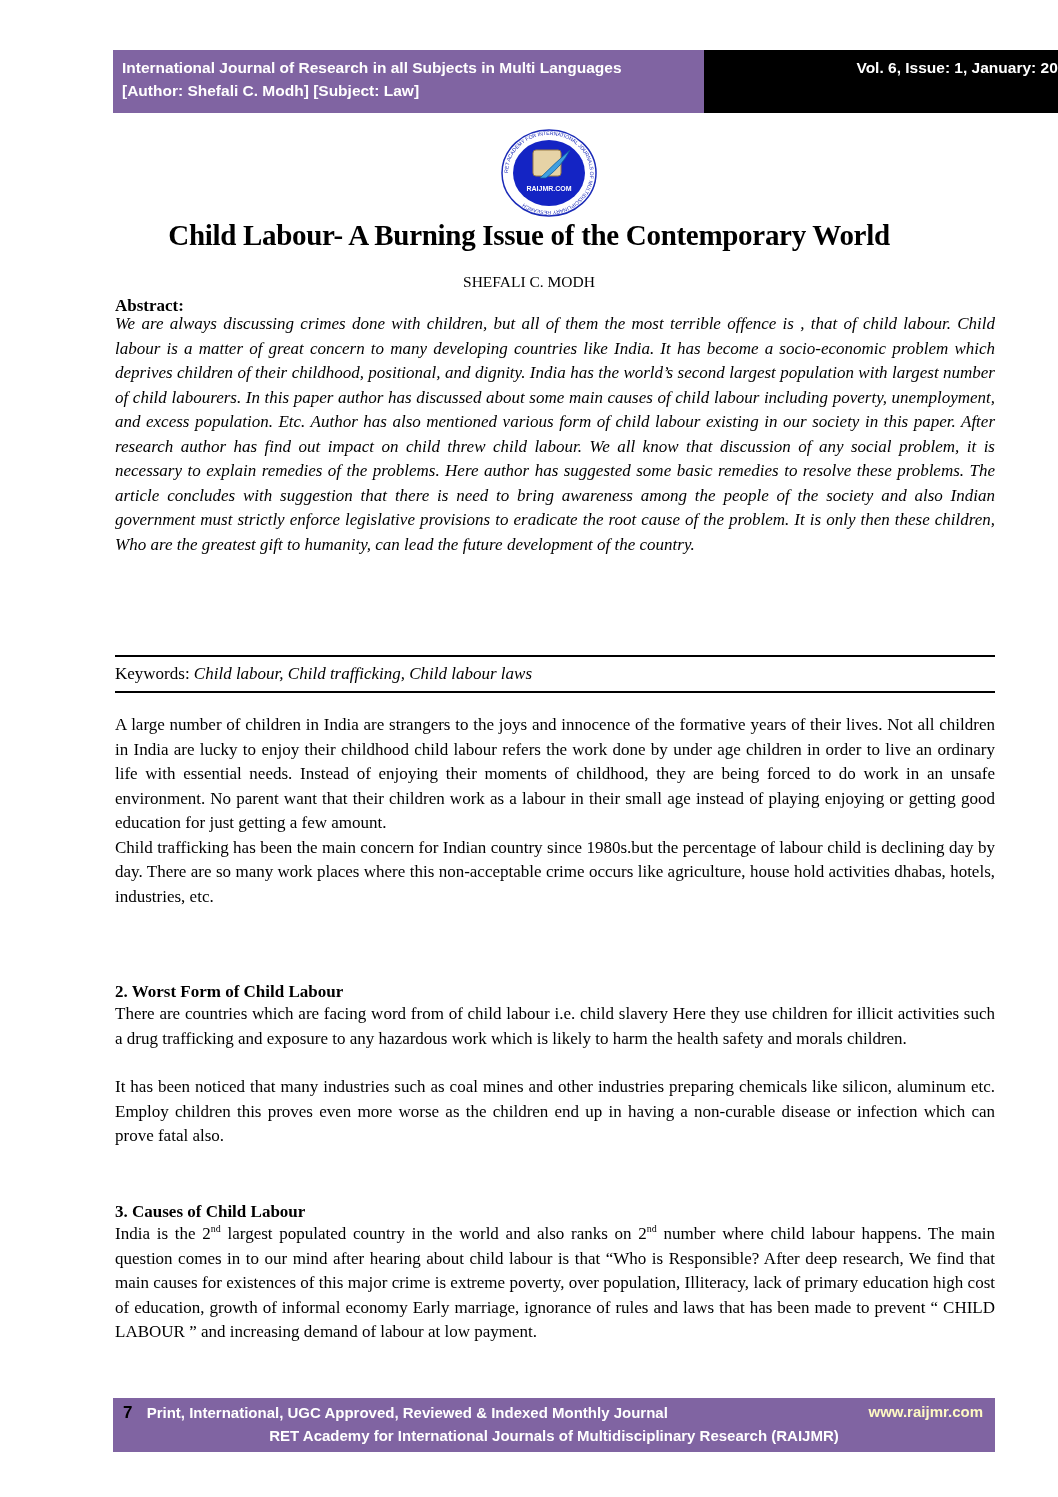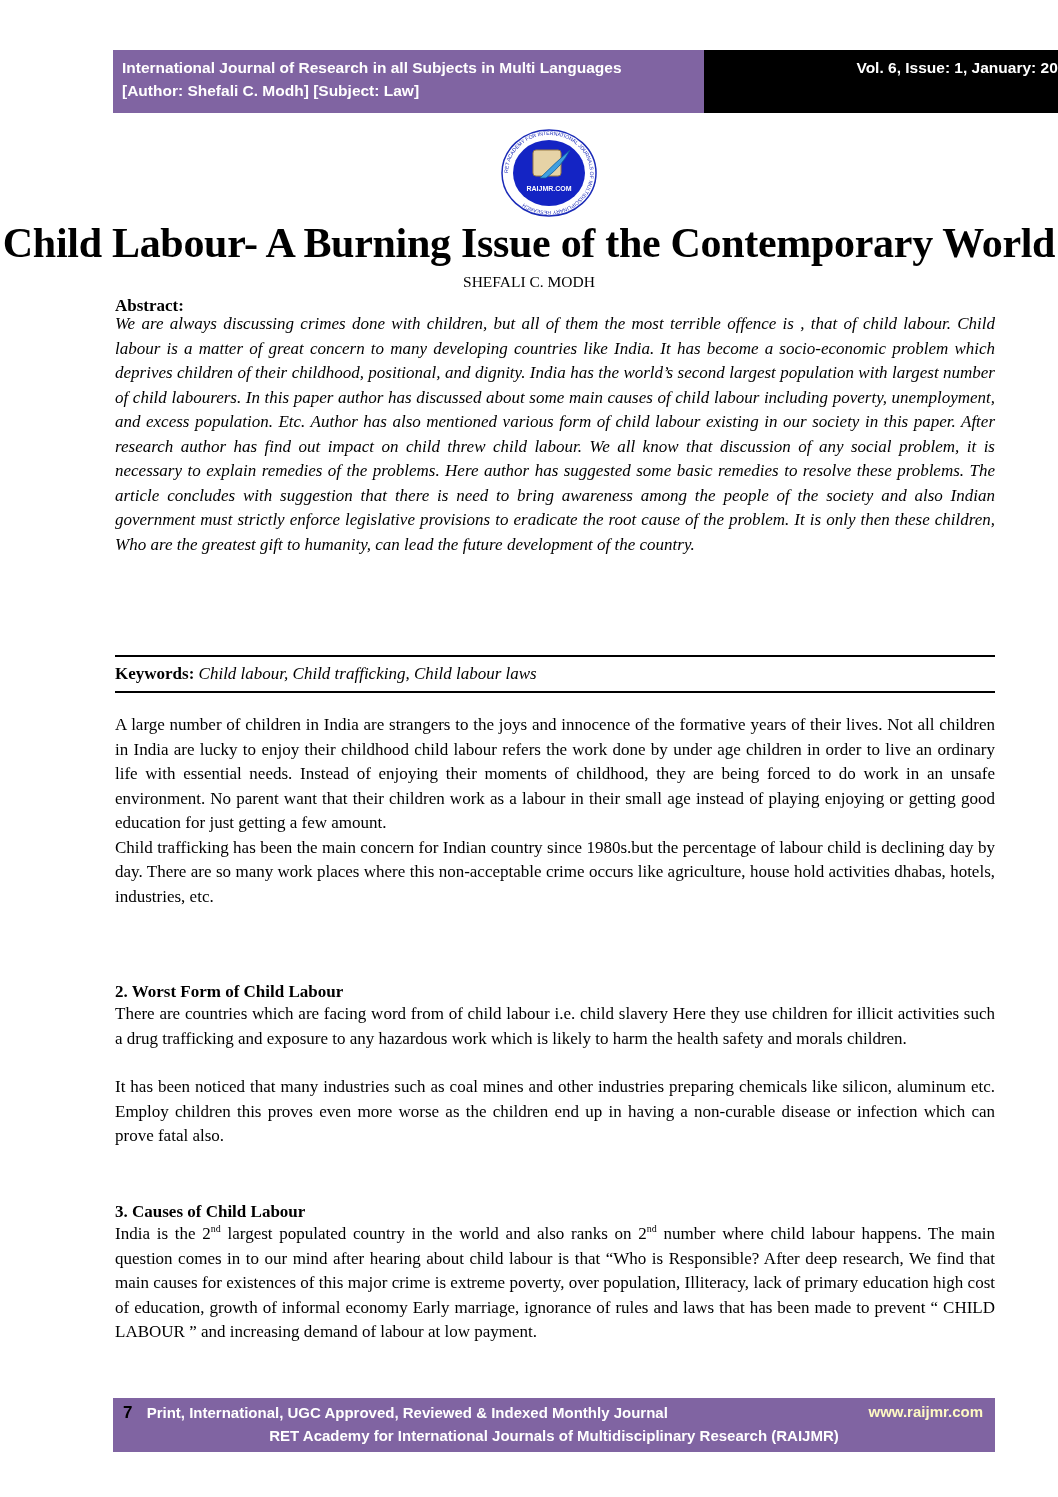--- a/index.html
+++ b/index.html
@@ -10,30 +10,30 @@
   .header-left { background: #8064a2; width: 591px; height: 100%; box-sizing: border-box;
                  padding: 6px 0 0 9px; color: #fff; font-family: "Liberation Sans", sans-serif;
                  font-weight: bold; font-size: 15.5px; line-height: 23px; }
   .header-right { background: #000; flex: 1; height: 100%; box-sizing: border-box;
                   padding: 6px 0 0 0; color: #fff; font-family: "Liberation Sans", sans-serif;
                   font-weight: bold; font-size: 15.5px; line-height: 23px; text-align: right; }
 
   .logo { position: absolute; left: 500px; top: 128px; width: 98px; height: 90px; }
 
   .title { position: absolute; left: 0; width: 1058px; top: 219px; text-align: center;
-           font-weight: bold; font-size: 42px; letter-spacing: -0.3px; }
+           font-weight: bold; font-size: 29px; letter-spacing: -0.3px; }
   .author { position: absolute; left: 0; width: 1058px; top: 273px; text-align: center; font-size: 15.5px; }
 
   .content { position: absolute; left: 115px; width: 880px; }
   .abstract-heading { top: 296px; font-weight: bold; font-size: 17px; }
   .abstract-body { top: 312px; font-style: italic; font-size: 17px; line-height: 24.5px; text-align: justify; }
 
   .rule { position: absolute; left: 115px; width: 880px; height: 2px; background: #000; }
   .keywords { top: 664px; font-size: 17px; }
-  .keywords b { font-weight: bold; text-align: center; }
+  .keywords b { font-weight: normal; text-align: center; }
   .keywords i { font-style: italic; }
 
   .section-heading { font-weight: bold; font-size: 17px; }
   .para { font-size: 17px; line-height: 24.5px; text-align: justify; }
   sup { font-size: 10px; line-height: 0; }
 
   .footer { position: absolute; left: 113px; top: 1398px; width: 882px; height: 54px; background: #8064a2;
             font-family: "Liberation Sans", sans-serif; font-weight: bold; font-size: 15px; color: #fff; }
   .footer-row1 { position: absolute; left: 10px; top: 5px; right: 12px; height: 22px; }
   .footer-page { color: #000; font-size: 17px; }

